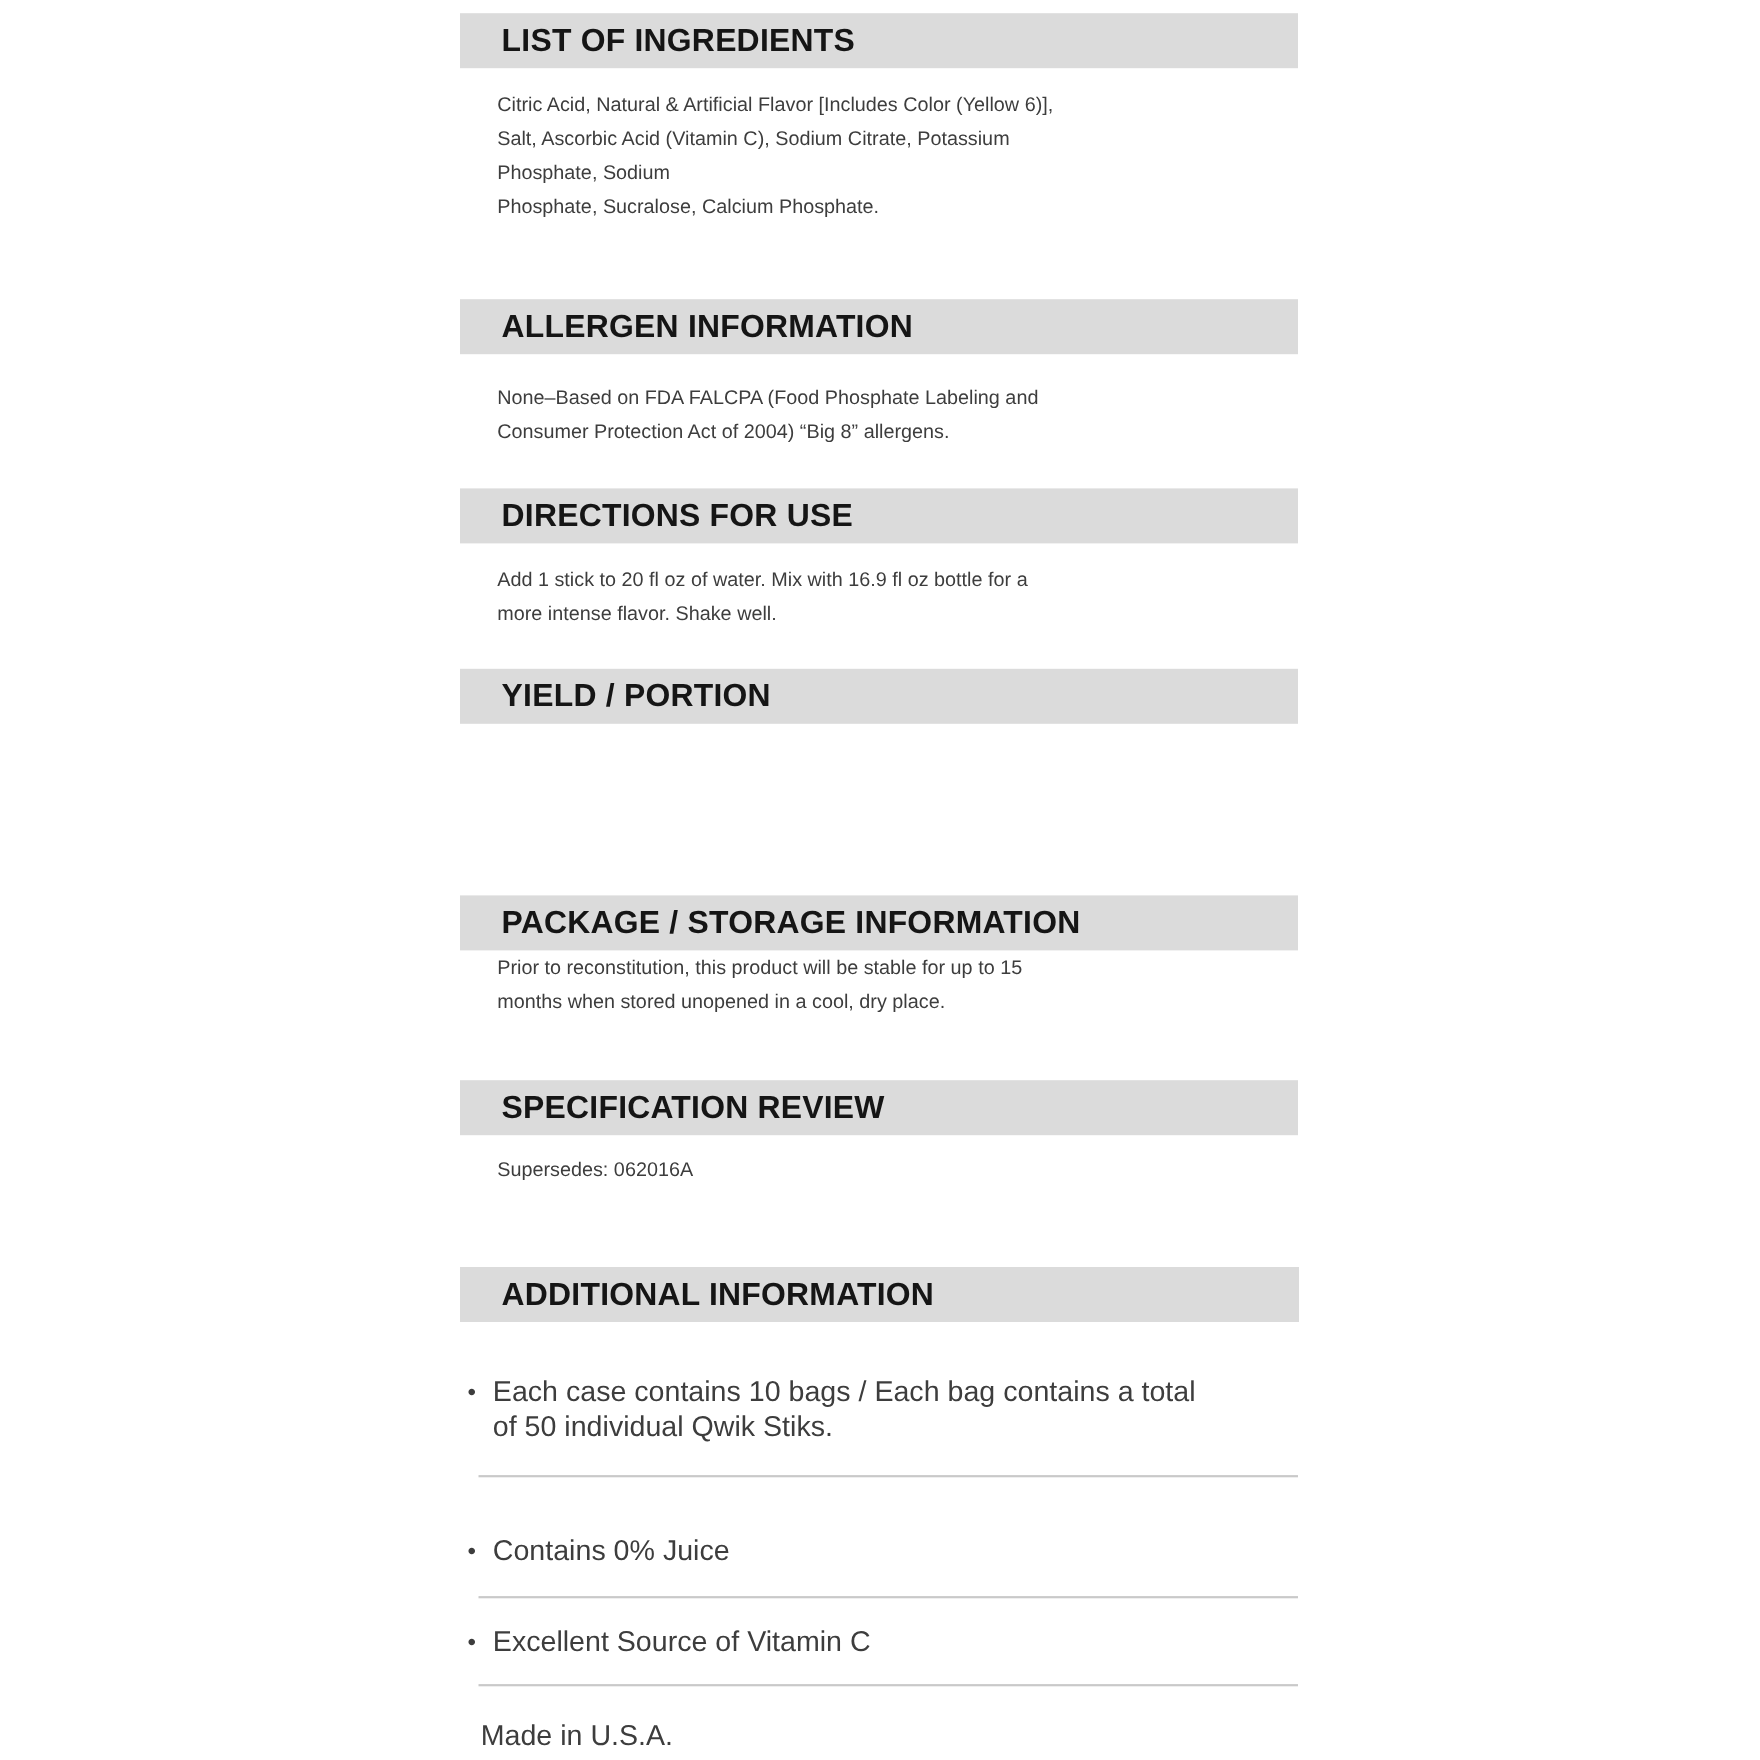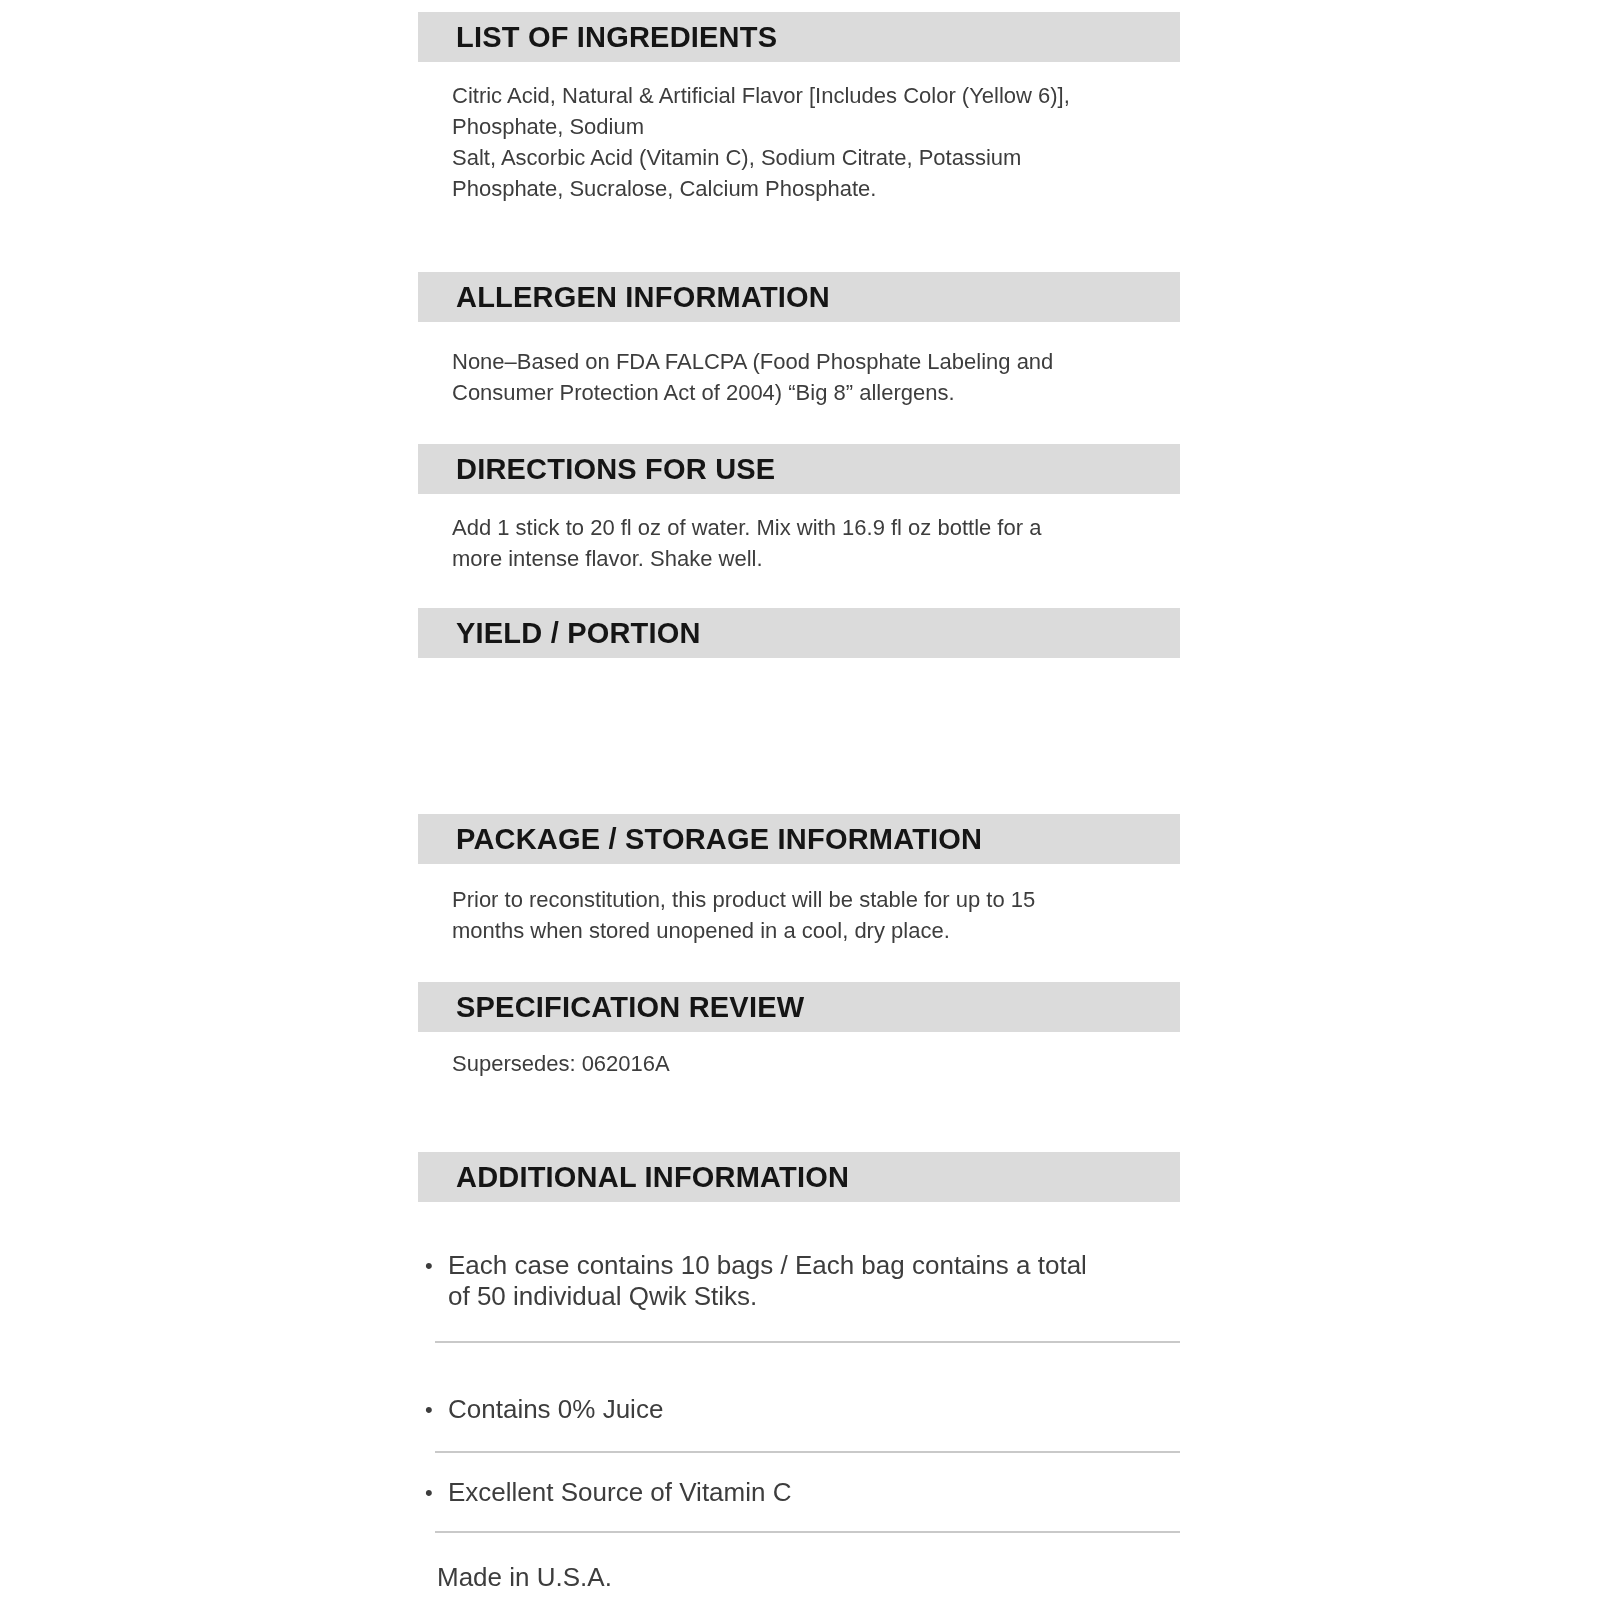--- a/index.html
+++ b/index.html
@@ -38,21 +38,21 @@
     font-size: 29px;
     font-weight: bold;
     color: var(--header-text);
     letter-spacing: 0.2px;
     white-space: nowrap;
   }
   .body-block {
     position: absolute;
     left: 34px;
     width: 726px;
-    font-size: 22px;
+    font-size: 18px;
     line-height: 31px;
     color: var(--body-text);
   }
   .body-block .text-line { white-space: nowrap; }
   .bullet-item {
     position: absolute;
     left: 7px;
     width: 748px;
     display: flex;
     font-size: 26px;
@@ -86,22 +86,22 @@
 </head>
 <body>
 
 <div class="doc-column">
 
   <div class="section-header" style="top:12px">
     <span class="title">LIST OF INGREDIENTS</span>
   </div>
   <div class="body-block" style="top:80px">
     <div class="text-line">Citric Acid, Natural &amp; Artificial Flavor [Includes Color (Yellow 6)],</div>
+    <div class="text-line">Salt, Ascorbic Acid (Vitamin C), Sodium Citrate, Potassium</div>
     <div class="text-line">Phosphate, Sodium</div>
-    <div class="text-line">Salt, Ascorbic Acid (Vitamin C), Sodium Citrate, Potassium</div>
     <div class="text-line">Phosphate, Sucralose, Calcium Phosphate.</div>
   </div>
 
   <div class="section-header" style="top:272px">
     <span class="title">ALLERGEN INFORMATION</span>
   </div>
   <div class="body-block" style="top:346px">
     <div class="text-line">None–Based on FDA FALCPA (Food Phosphate Labeling and</div>
     <div class="text-line">Consumer Protection Act of 2004) “Big 8” allergens.</div>
   </div>
@@ -114,21 +114,21 @@
     <div class="text-line">more intense flavor. Shake well.</div>
   </div>
 
   <div class="section-header" style="top:608px">
     <span class="title">YIELD / PORTION</span>
   </div>
 
   <div class="section-header" style="top:814px">
     <span class="title">PACKAGE / STORAGE INFORMATION</span>
   </div>
-  <div class="body-block" style="top:884px">
+  <div class="body-block" style="top:864px">
     <div class="text-line">Prior to reconstitution, this product will be stable for up to 15</div>
     <div class="text-line">months when stored unopened in a cool, dry place.</div>
   </div>
 
   <div class="section-header" style="top:982px">
     <span class="title">SPECIFICATION REVIEW</span>
   </div>
   <div class="body-block" style="top:1048px">
     <div class="text-line">Supersedes: 062016A</div>
   </div>

